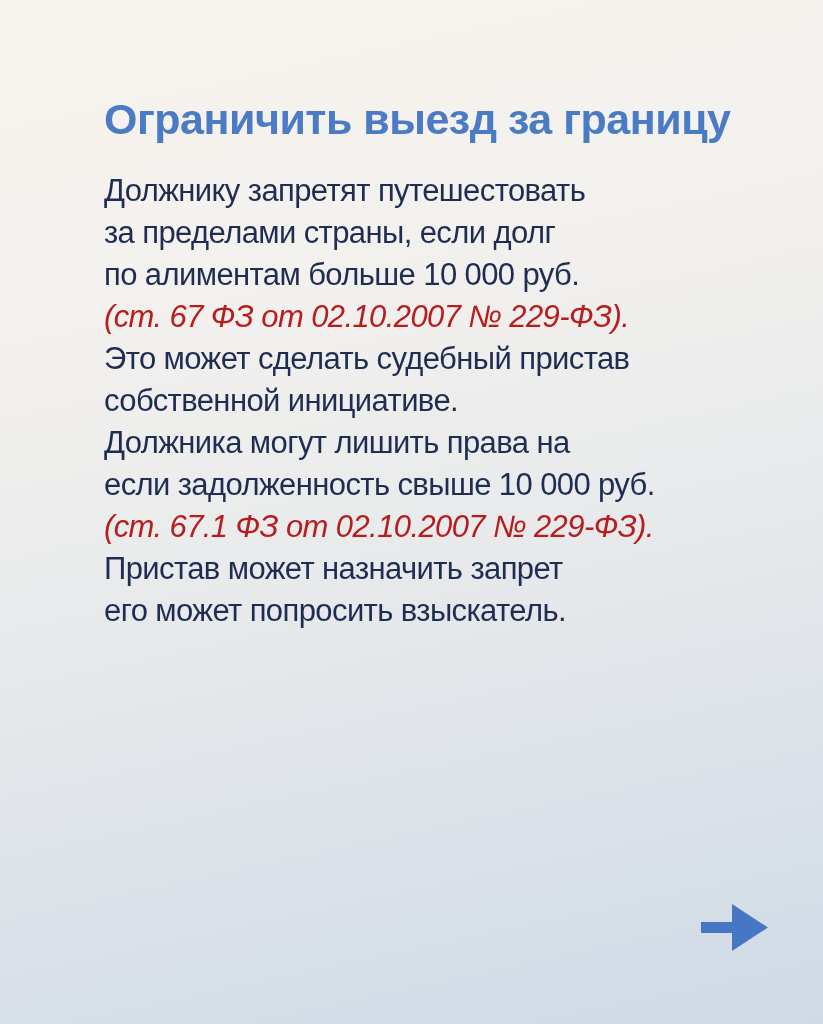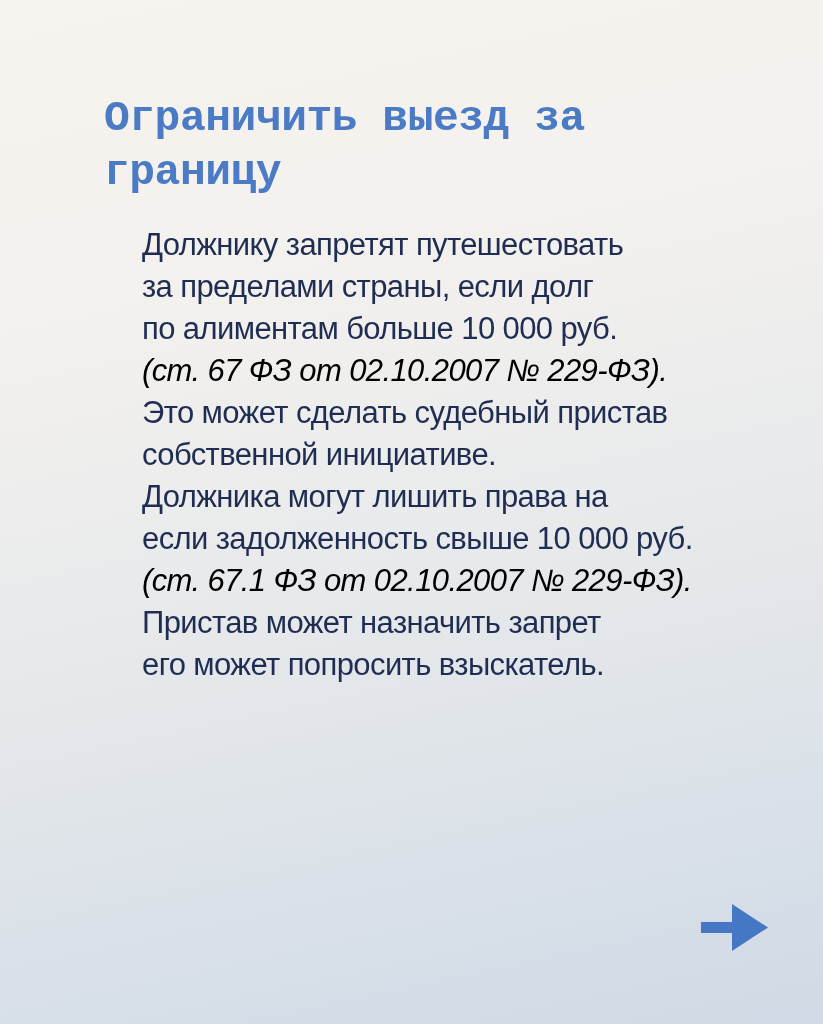--- a/index.html
+++ b/index.html
@@ -14,47 +14,46 @@
 
   .card {
     position: relative;
     width: 100%;
     height: 100%;
     box-sizing: border-box;
     padding: 92px 70px 0 104px;
   }
 
   .heading {
-    font-family: Liberation Mono, monospace;
+    font-family: Liberation Sans, sans-serif;
     font-weight: 600;
     font-size: 43px;
     line-height: 54px;
     color: #4a7bc4;
     margin: 0 0 24px 0;
     white-space: pre-line;
     letter-spacing: -0.5px;
   }
 
   .section-2 .heading { margin-top: 40px; }
 
   .body-text {
     color: #1f2d52;
     font-size: 31px;
     font-weight: 500;
     line-height: 42px;
     letter-spacing: -0.6px;
-    margin-left: 38px;
   }
 
   .line { white-space: nowrap; }
 
   .line.cite {
     font-style: italic;
     font-weight: 400;
-    color: #000000;
+    color: #b91c1c;
   }
 
   .next-arrow {
     position: absolute;
     right: 52px;
     bottom: 68px;
     width: 72px;
     height: 58px;
     cursor: pointer;
     background: transparent;

